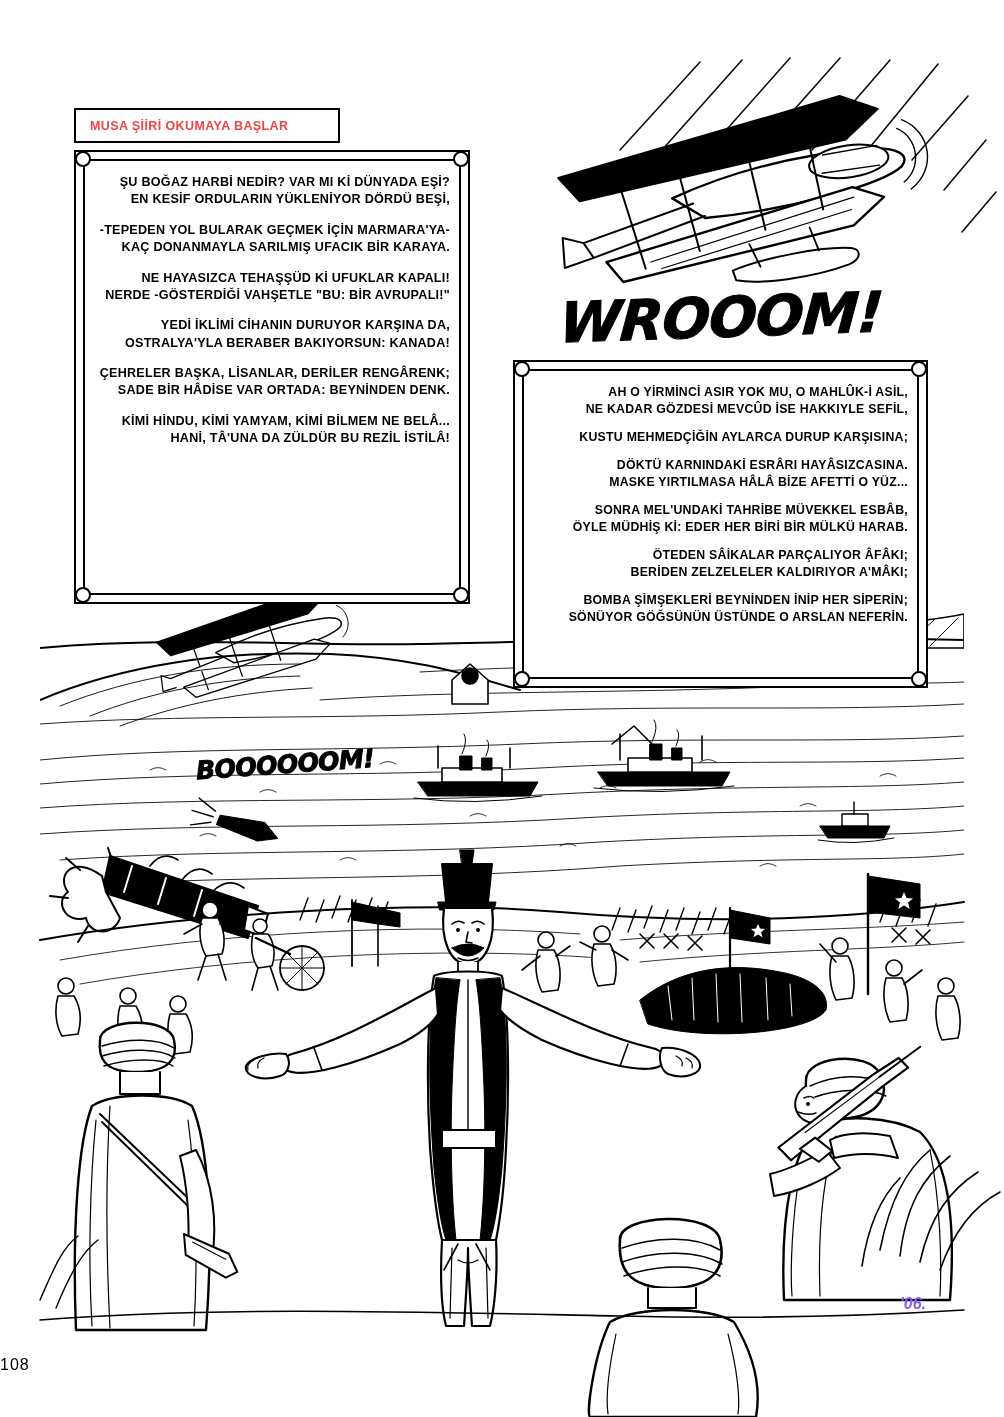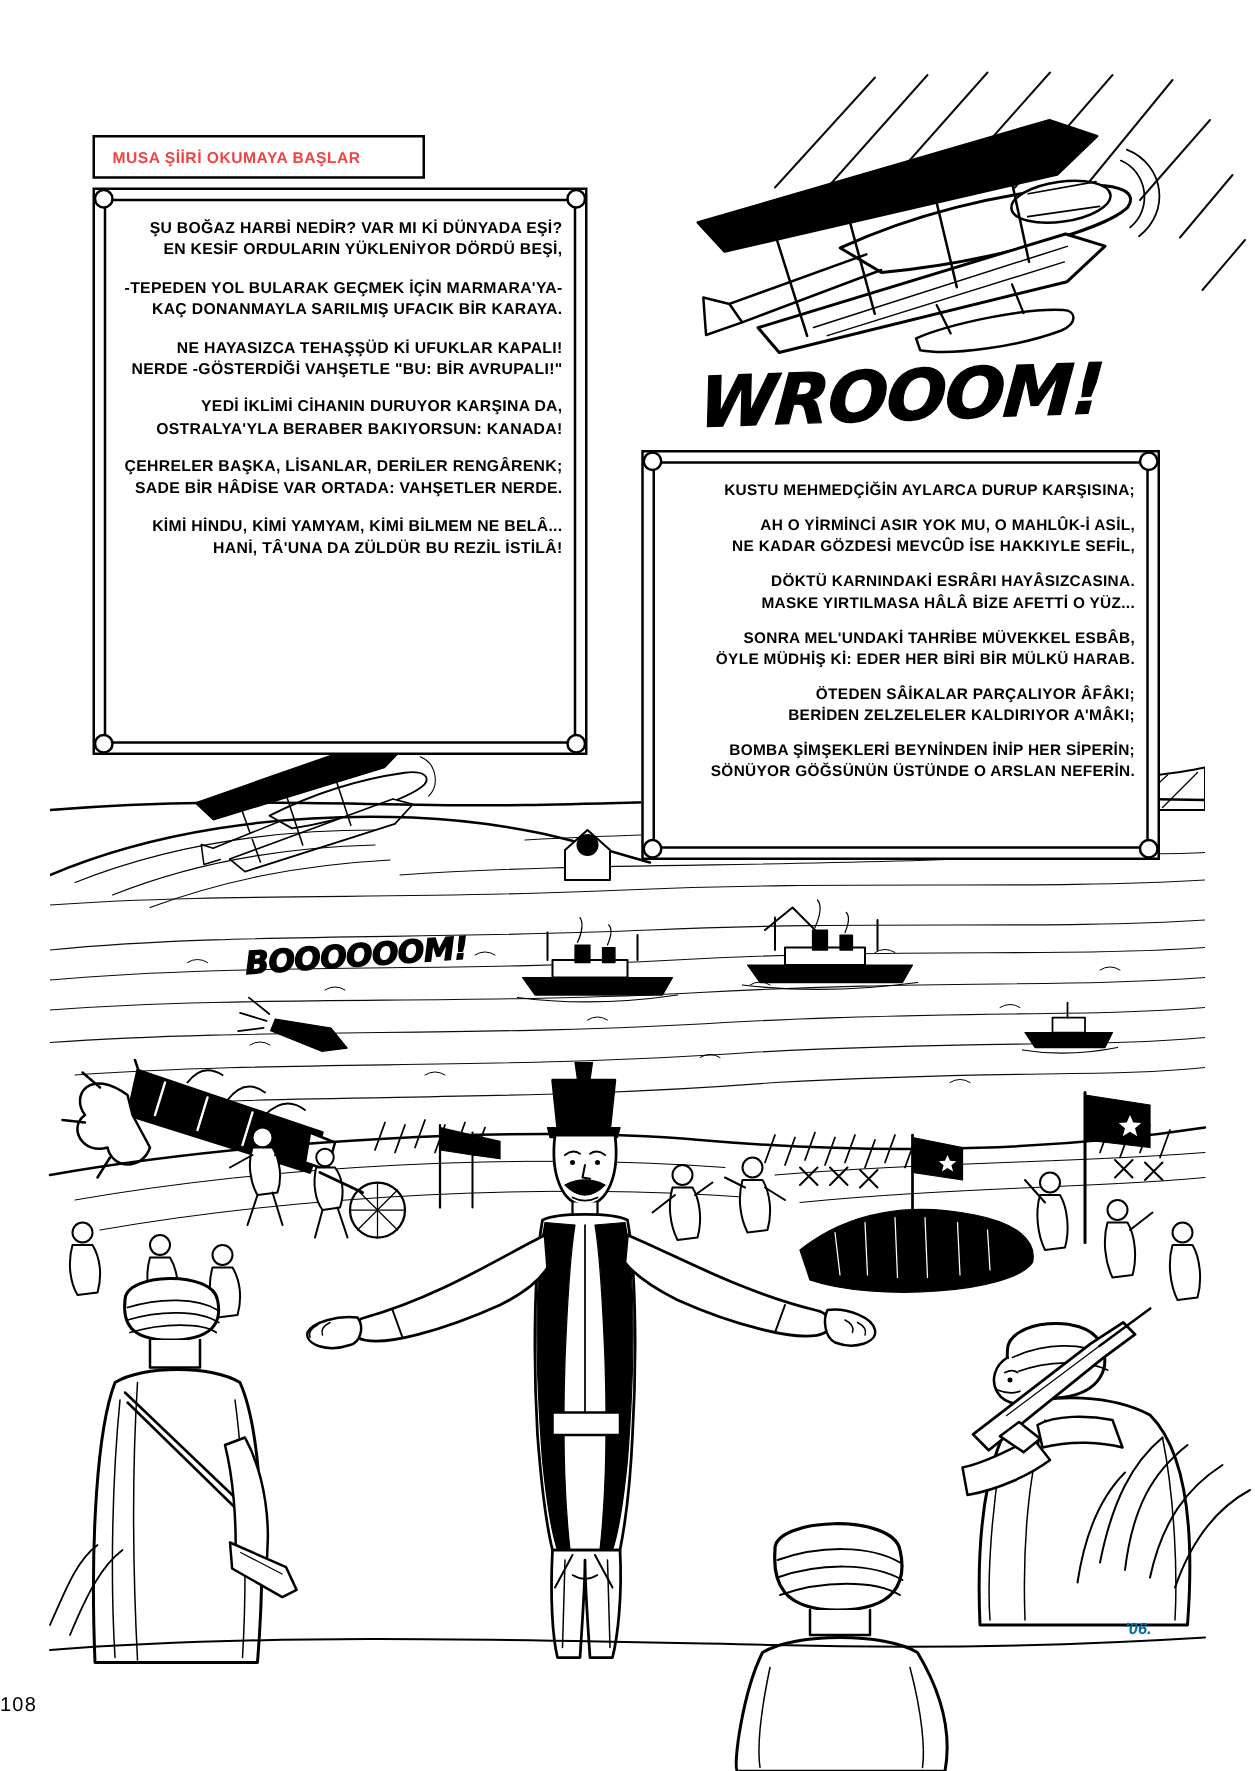--- a/index.html
+++ b/index.html
@@ -125,24 +125,24 @@
     font-size: 25px;
     letter-spacing: -0.5px;
     transform: rotate(-4deg);
   }
 
   
   #signature {
     position: absolute;
     left: 900px;
     top: 1295px;
-    font-size: 13px;
+    font-size: 16px;
     font-style: italic;
     font-weight: 700;
-    color: #0369a1;
+    color: #8b5cf6;
     z-index: 21;
   }
   #page-number {
     position: absolute;
     left: 0;
     right: 0;
     top: 1356px;
     text-align: left;
     font-size: 16px;
     color: #000;
@@ -674,36 +674,36 @@
     <div class="poem-body">
       <div class="stanza">ŞU BOĞAZ HARBİ NEDİR? VAR MI Kİ DÜNYADA EŞİ?
 EN KESİF ORDULARIN YÜKLENİYOR DÖRDÜ BEŞİ,</div>
       <div class="stanza">-TEPEDEN YOL BULARAK GEÇMEK İÇİN MARMARA'YA-
 KAÇ DONANMAYLA SARILMIŞ UFACIK BİR KARAYA.</div>
       <div class="stanza">NE HAYASIZCA TEHAŞŞÜD Kİ UFUKLAR KAPALI!
 NERDE -GÖSTERDİĞİ VAHŞETLE "BU: BİR AVRUPALI!"</div>
       <div class="stanza">YEDİ İKLİMİ CİHANIN DURUYOR KARŞINA DA,
 OSTRALYA'YLA BERABER BAKIYORSUN: KANADA!</div>
       <div class="stanza">ÇEHRELER BAŞKA, LİSANLAR, DERİLER RENGÂRENK;
-SADE BİR HÂDİSE VAR ORTADA: VAHŞETLER NERDE.</div>
+SADE BİR HÂDİSE VAR ORTADA: BEYNİNDEN DENK.</div>
       <div class="stanza">KİMİ HİNDU, KİMİ YAMYAM, KİMİ BİLMEM NE BELÂ...
 HANİ, TÂ'UNA DA ZÜLDÜR BU REZİL İSTİLÂ!</div>
     </div>
   </div>
 
   <div class="poem-panel" id="poem-right">
     <div class="inner-frame"></div>
     <span class="corner tl"></span>
     <span class="corner tr"></span>
     <span class="corner bl"></span>
     <span class="corner br"></span>
     <div class="poem-body">
-      <div class="stanza">KUSTU MEHMEDÇİĞİN AYLARCA DURUP KARŞISINA;</div>
       <div class="stanza">AH O YİRMİNCİ ASIR YOK MU, O MAHLÛK-İ ASİL,
 NE KADAR GÖZDESİ MEVCÛD İSE HAKKIYLE SEFİL,</div>
+      <div class="stanza">KUSTU MEHMEDÇİĞİN AYLARCA DURUP KARŞISINA;</div>
       <div class="stanza">DÖKTÜ KARNINDAKİ ESRÂRI HAYÂSIZCASINA.
 MASKE YIRTILMASA HÂLÂ BİZE AFETTİ O YÜZ...</div>
       <div class="stanza">SONRA MEL'UNDAKİ TAHRİBE MÜVEKKEL ESBÂB,
 ÖYLE MÜDHİŞ Kİ: EDER HER BİRİ BİR MÜLKÜ HARAB.</div>
       <div class="stanza">ÖTEDEN SÂİKALAR PARÇALIYOR ÂFÂKI;
 BERİDEN ZELZELELER KALDIRIYOR A'MÂKI;</div>
       <div class="stanza">BOMBA ŞİMŞEKLERİ BEYNİNDEN İNİP HER SİPERİN;
 SÖNÜYOR GÖĞSÜNÜN ÜSTÜNDE O ARSLAN NEFERİN.</div>
     </div>
   </div>

